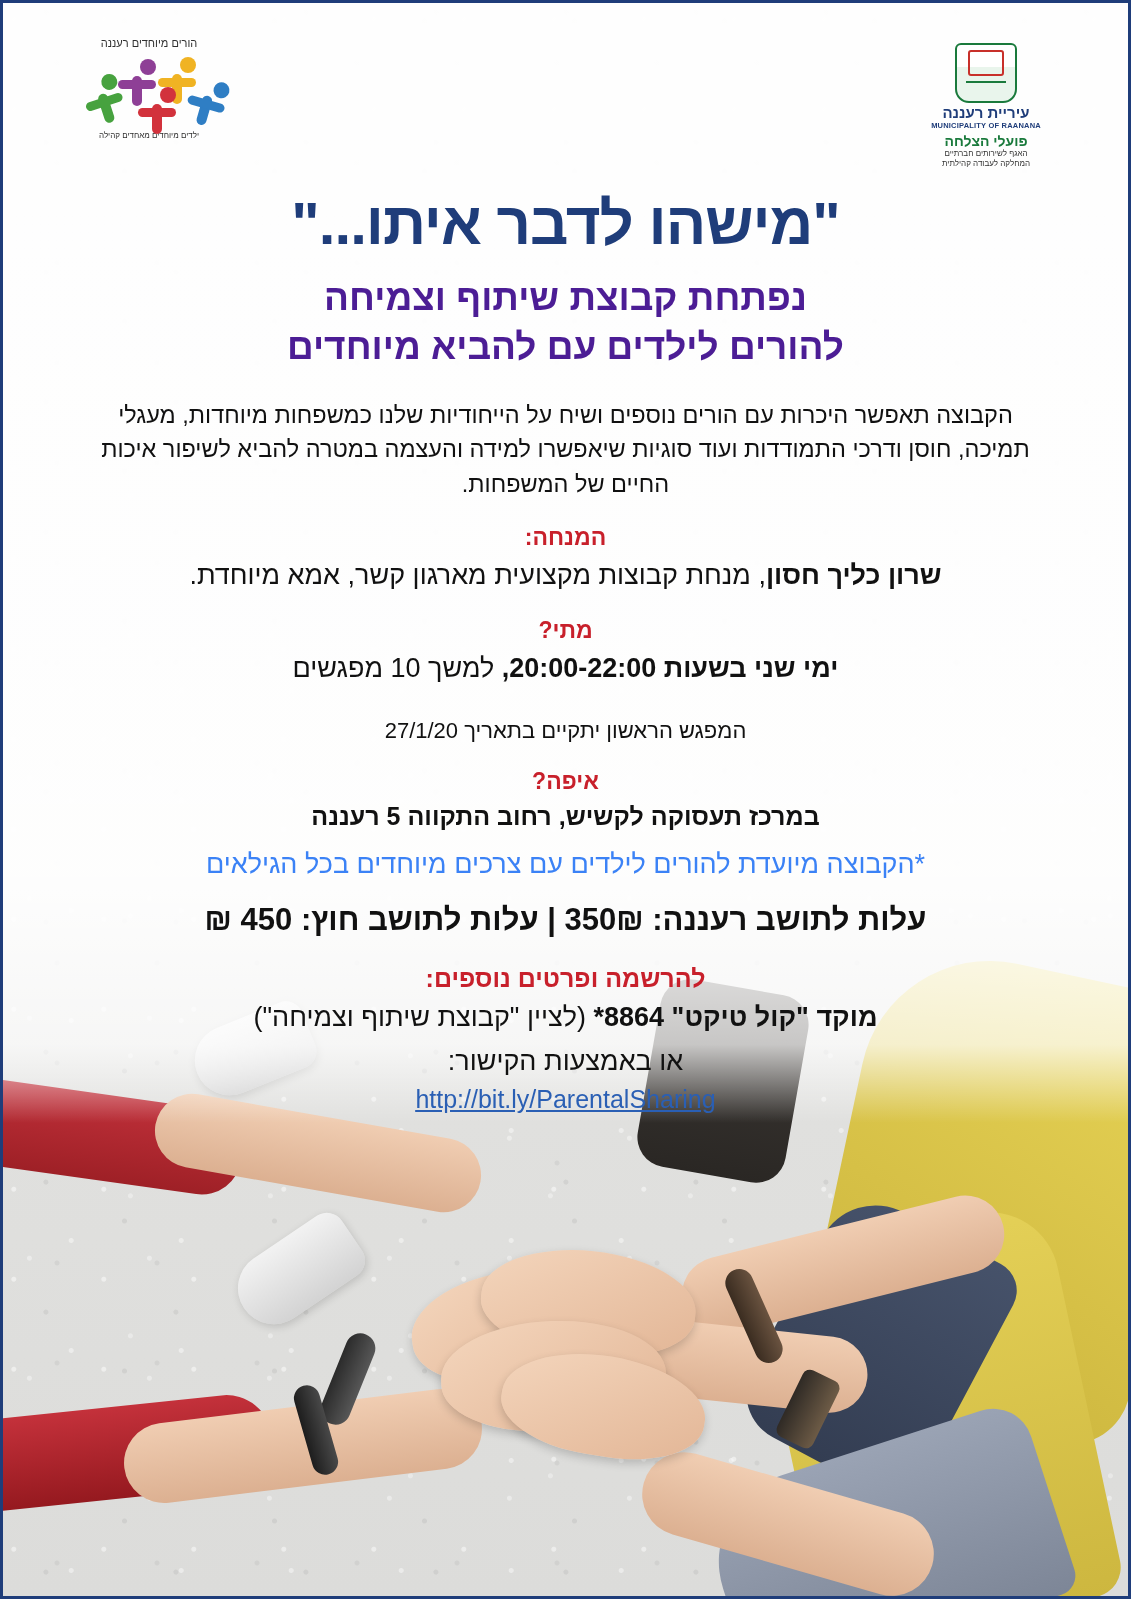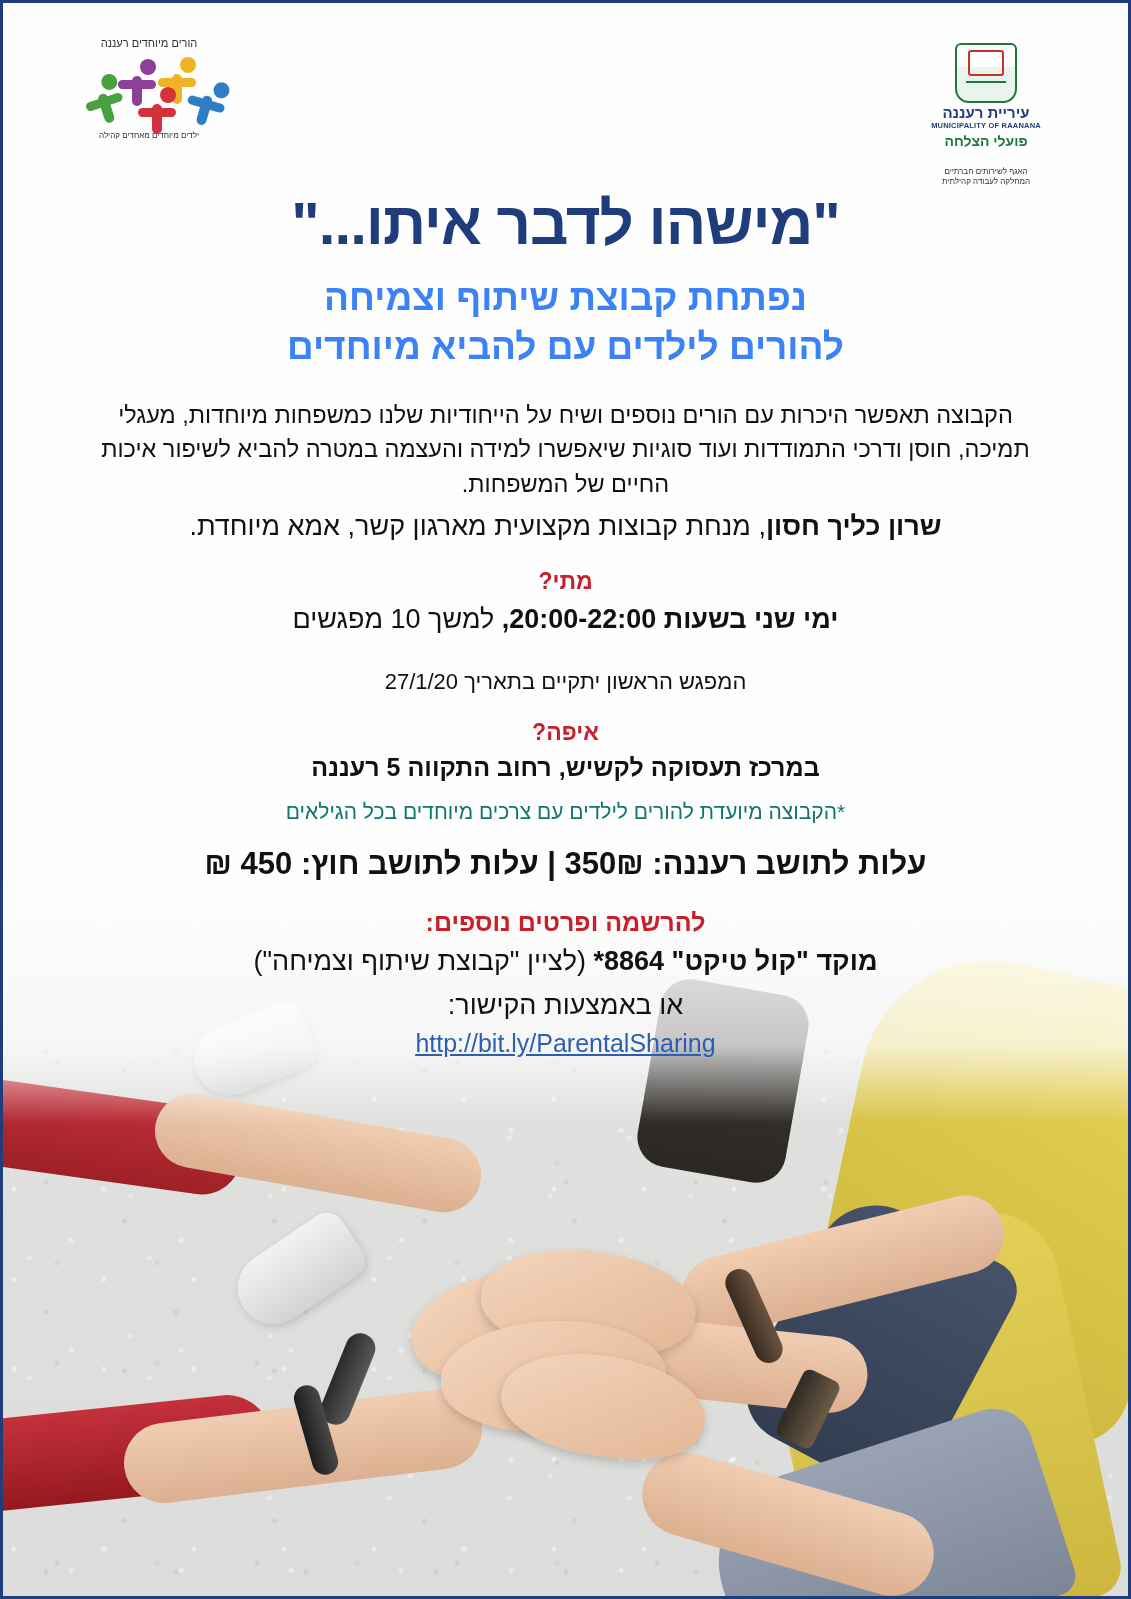--- a/index.html
+++ b/index.html
@@ -162,21 +162,21 @@
   }
   .crest:after {
     content:"";
     position:absolute; left: 50%; bottom: 6px; transform: translateX(-50%);
     width: 40px; height: 12px;
     border-top: 2px solid #1a7a3c;
   }
   .logo-left .l1 { font-size: 15px; font-weight: bold; color: #1f3d7a; line-height: 1.05; }
   .logo-left .l2 { font-size: 7.5px; font-weight: bold; color: #1f3d7a; letter-spacing: .2px; }
   .logo-left .l3 { font-size: 14px; font-weight: bold; color: #1a7a3c; margin-top: 3px; }
-  .logo-left .l4 { font-size: 8px; color: #333; line-height: 1.25; margin-top: 18px; }
+  .logo-left .l4 { font-size: 8px; color: #333; line-height: 1.25; margin-top: 0; }
 
   .logo-right {
     position: absolute;
     left: 16px; top: 0px;
     width: 168px;
     text-align: center;
   }
   .logo-right .r-top { font-size: 11px; color: #2f2f2f; }
   .logo-right .r-bottom { font-size: 8px; color: #2f2f2f; margin-top: 2px; }
   .figures {
@@ -203,21 +203,21 @@
     font-size: 60px;
     font-weight: bold;
     color: #1f3d7a;
     letter-spacing: -1px;
   }
   h2.subtitle {
     margin: 16px 0 0 0;
     font-size: 37px;
     line-height: 1.32;
     font-weight: bold;
-    color: #3b82f6;
+    color: #4c1d95;
   }
   p.lead {
     margin: 26px 34px 0 34px;
     font-size: 23.5px;
     line-height: 1.48;
     color: #111;
   }
   .label-red {
     margin: 22px 0 0 0;
     font-size: 23px;
@@ -233,22 +233,22 @@
   .line b { font-weight: bold; }
   .line.small { font-size: 22px; margin-top: 28px; }
   .place {
     margin: 7px 0 0 0;
     font-size: 25px;
     font-weight: bold;
     color: #111;
   }
   .note {
     margin: 18px 0 0 0;
-    font-size: 21px;
-    color: #0f766e;
+    font-size: 27px;
+    color: #3b82f6;
   }
   .price {
     margin: 22px 0 0 0;
     font-size: 31px;
     font-weight: bold;
     color: #111;
   }
   .register {
     margin: 26px 0 0 0;
     font-size: 25px;
@@ -350,20 +350,21 @@
 
     <h1 class="title">"מישהו לדבר איתו..."</h1>
 
     <h2 class="subtitle">
       <span>נפתחת קבוצת שיתוף וצמיחה</span><br>
       <span>להורים לילדים עם להביא מיוחדים</span>
     </h2>
 
     <p class="lead">הקבוצה תאפשר היכרות עם הורים נוספים ושיח על הייחודיות שלנו כמשפחות מיוחדות, מעגלי תמיכה, חוסן ודרכי התמודדות ועוד סוגיות שיאפשרו למידה והעצמה  במטרה להביא לשיפור איכות החיים של המשפחות.</p>
 
+    <p class="label-red">המנחה:</p>
     <p class="line">
       <b>שרון כליך חסון</b><span>, מנחת קבוצות מקצועית מארגון קשר, אמא מיוחדת.</span>
     </p>
 
     <p class="label-red">מתי?</p>
     <p class="line">
       <b>ימי שני בשעות  20:00-22:00,</b><span> למשך 10 מפגשים</span>
     </p>
     <p class="line small">המפגש הראשון יתקיים בתאריך 27/1/20</p>
 

